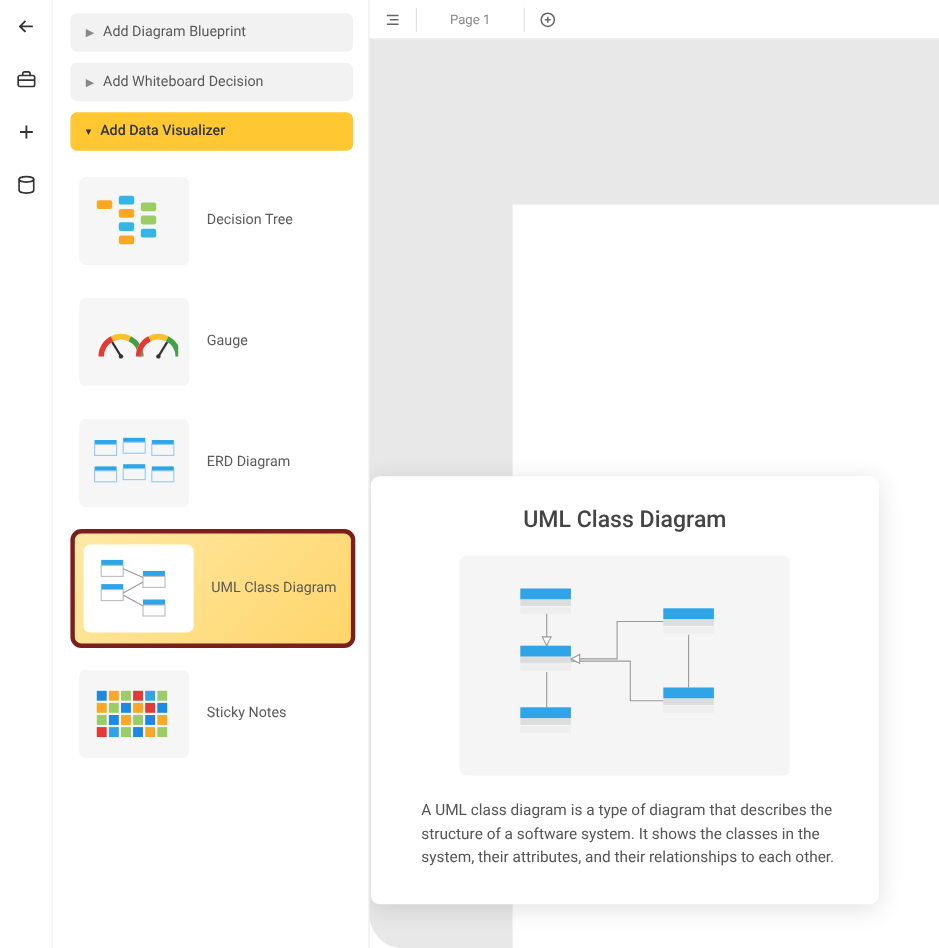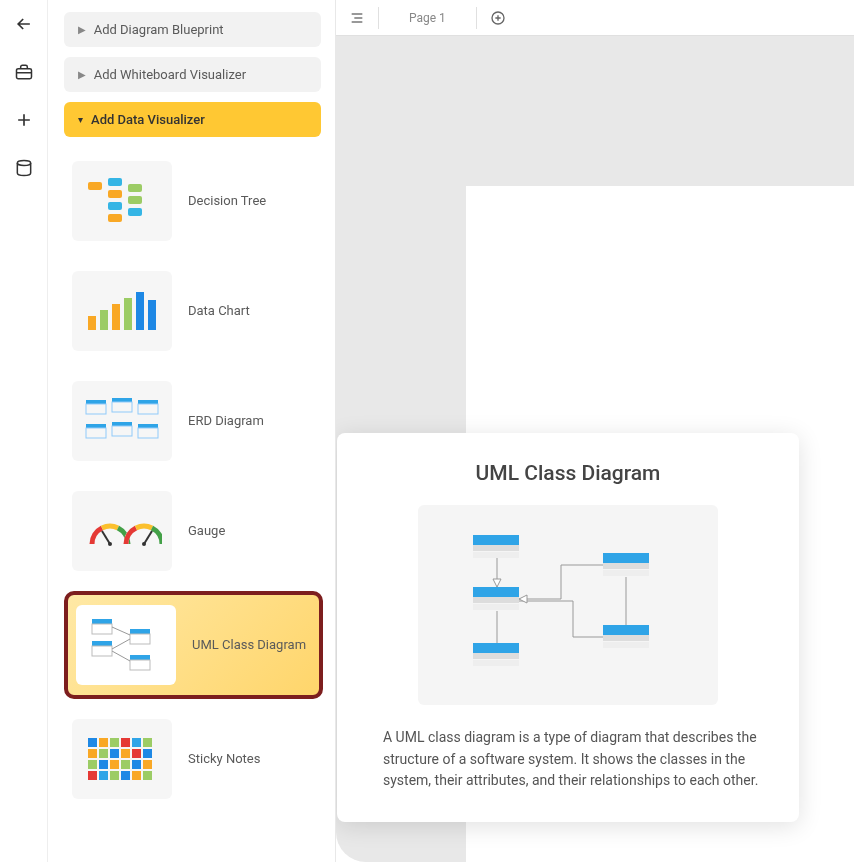--- a/index.html
+++ b/index.html
@@ -208,21 +208,21 @@
   </div>
 </div>
 
 <div class="sidebar">
   <div class="accordion-item">
     <span class="chevron">▶</span>
     <span>Add Diagram Blueprint</span>
   </div>
   <div class="accordion-item">
     <span class="chevron">▶</span>
-    <span>Add Whiteboard Visualizer</span>
+    <span>Add Whiteboard Decision</span>
   </div>
   <div class="accordion-item active">
     <span class="chevron">▾</span>
     <span>Add Data Visualizer</span>
   </div>
 
   <div class="viz-list">
     <div class="viz-card">
       <div class="viz-thumb">
         <svg width="80" height="50" viewBox="0 0 80 50">
@@ -232,32 +232,39 @@
           <rect x="26" y="26" width="14" height="8" rx="2" fill="#35b5e5"></rect>
           <rect x="26" y="38" width="14" height="8" rx="2" fill="#f9a825"></rect>
           <rect x="46" y="8" width="14" height="8" rx="2" fill="#9ccc65"></rect>
           <rect x="46" y="20" width="14" height="8" rx="2" fill="#9ccc65"></rect>
           <rect x="46" y="32" width="14" height="8" rx="2" fill="#35b5e5"></rect>
         </svg>
       </div>
       <span class="viz-label">Decision Tree</span>
     </div>
 
+
     <div class="viz-card">
       <div class="viz-thumb">
         <svg width="80" height="50" viewBox="0 0 80 50">
-          <rect x="6" y="30" width="8" height="14" fill="#f9a825"></rect>
-          <rect x="18" y="24" width="8" height="20" fill="#9ccc65"></rect>
-          <rect x="30" y="18" width="8" height="26" fill="#f9a825"></rect>
-          <rect x="42" y="12" width="8" height="32" fill="#9ccc65"></rect>
-          <rect x="54" y="6" width="8" height="38" fill="#1e88e5"></rect>
-          <rect x="66" y="14" width="8" height="30" fill="#1e88e5"></rect>
-        </svg>
-      </div>
-      <span class="viz-label">Data Chart</span>
+          <path d="M10 38 A18 18 0 0 1 46 38" fill="none" stroke="#eee" stroke-width="5"></path>
+          <path d="M10 38 A18 18 0 0 1 20 22" fill="none" stroke="#e53935" stroke-width="5"></path>
+          <path d="M20 22 A18 18 0 0 1 36 22" fill="none" stroke="#fbc02d" stroke-width="5"></path>
+          <path d="M36 22 A18 18 0 0 1 46 38" fill="none" stroke="#43a047" stroke-width="5"></path>
+          <line x1="28" y1="38" x2="20" y2="25" stroke="#333" stroke-width="2"></line>
+          <circle cx="28" cy="38" r="2" fill="#333"></circle>
+          <path d="M44 38 A18 18 0 0 1 80 38" fill="none" stroke="#eee" stroke-width="5"></path>
+          <path d="M44 38 A18 18 0 0 1 54 22" fill="none" stroke="#e53935" stroke-width="5"></path>
+          <path d="M54 22 A18 18 0 0 1 70 22" fill="none" stroke="#fbc02d" stroke-width="5"></path>
+          <path d="M70 22 A18 18 0 0 1 80 38" fill="none" stroke="#43a047" stroke-width="5"></path>
+          <line x1="62" y1="38" x2="70" y2="25" stroke="#333" stroke-width="2"></line>
+          <circle cx="62" cy="38" r="2" fill="#333"></circle>
+        </svg>
+      </div>
+      <span class="viz-label">Gauge</span>
     </div>
 
     <div class="viz-card">
       <div class="viz-thumb">
         <svg width="80" height="50" viewBox="0 0 80 50">
           <g>
             <rect x="4" y="4" width="20" height="4" fill="#2fa4e7"></rect>
               <rect x="4" y="8" width="20" height="10" fill="none" stroke="#90caf9"></rect>
             <rect x="30" y="2" width="20" height="4" fill="#2fa4e7"></rect>
               <rect x="30" y="6" width="20" height="10" fill="none" stroke="#90caf9"></rect>
@@ -266,40 +273,20 @@
             <rect x="4" y="28" width="20" height="4" fill="#2fa4e7"></rect>
               <rect x="4" y="32" width="20" height="10" fill="none" stroke="#90caf9"></rect>
             <rect x="30" y="26" width="20" height="4" fill="#2fa4e7"></rect>
               <rect x="30" y="30" width="20" height="10" fill="none" stroke="#90caf9"></rect>
             <rect x="56" y="28" width="20" height="4" fill="#2fa4e7"></rect>
               <rect x="56" y="32" width="20" height="10" fill="none" stroke="#90caf9"></rect>
           </g>
         </svg>
       </div>
       <span class="viz-label">ERD Diagram</span>
-    </div>
-
-    <div class="viz-card">
-      <div class="viz-thumb">
-        <svg width="80" height="50" viewBox="0 0 80 50">
-          <path d="M10 38 A18 18 0 0 1 46 38" fill="none" stroke="#eee" stroke-width="5"></path>
-          <path d="M10 38 A18 18 0 0 1 20 22" fill="none" stroke="#e53935" stroke-width="5"></path>
-          <path d="M20 22 A18 18 0 0 1 36 22" fill="none" stroke="#fbc02d" stroke-width="5"></path>
-          <path d="M36 22 A18 18 0 0 1 46 38" fill="none" stroke="#43a047" stroke-width="5"></path>
-          <line x1="28" y1="38" x2="20" y2="25" stroke="#333" stroke-width="2"></line>
-          <circle cx="28" cy="38" r="2" fill="#333"></circle>
-          <path d="M44 38 A18 18 0 0 1 80 38" fill="none" stroke="#eee" stroke-width="5"></path>
-          <path d="M44 38 A18 18 0 0 1 54 22" fill="none" stroke="#e53935" stroke-width="5"></path>
-          <path d="M54 22 A18 18 0 0 1 70 22" fill="none" stroke="#fbc02d" stroke-width="5"></path>
-          <path d="M70 22 A18 18 0 0 1 80 38" fill="none" stroke="#43a047" stroke-width="5"></path>
-          <line x1="62" y1="38" x2="70" y2="25" stroke="#333" stroke-width="2"></line>
-          <circle cx="62" cy="38" r="2" fill="#333"></circle>
-        </svg>
-      </div>
-      <span class="viz-label">Gauge</span>
     </div>
 
     <div class="viz-card selected">
       <div class="viz-thumb">
         <svg width="80" height="60" viewBox="0 0 80 60">
           <rect x="6" y="4" width="20" height="5" fill="#2fa4e7"></rect>
             <rect x="6" y="9" width="20" height="10" fill="#fff" stroke="#bbb"></rect>
           <rect x="6" y="26" width="20" height="5" fill="#2fa4e7"></rect>
             <rect x="6" y="31" width="20" height="10" fill="#fff" stroke="#bbb"></rect>
           <rect x="44" y="14" width="20" height="5" fill="#2fa4e7"></rect>

